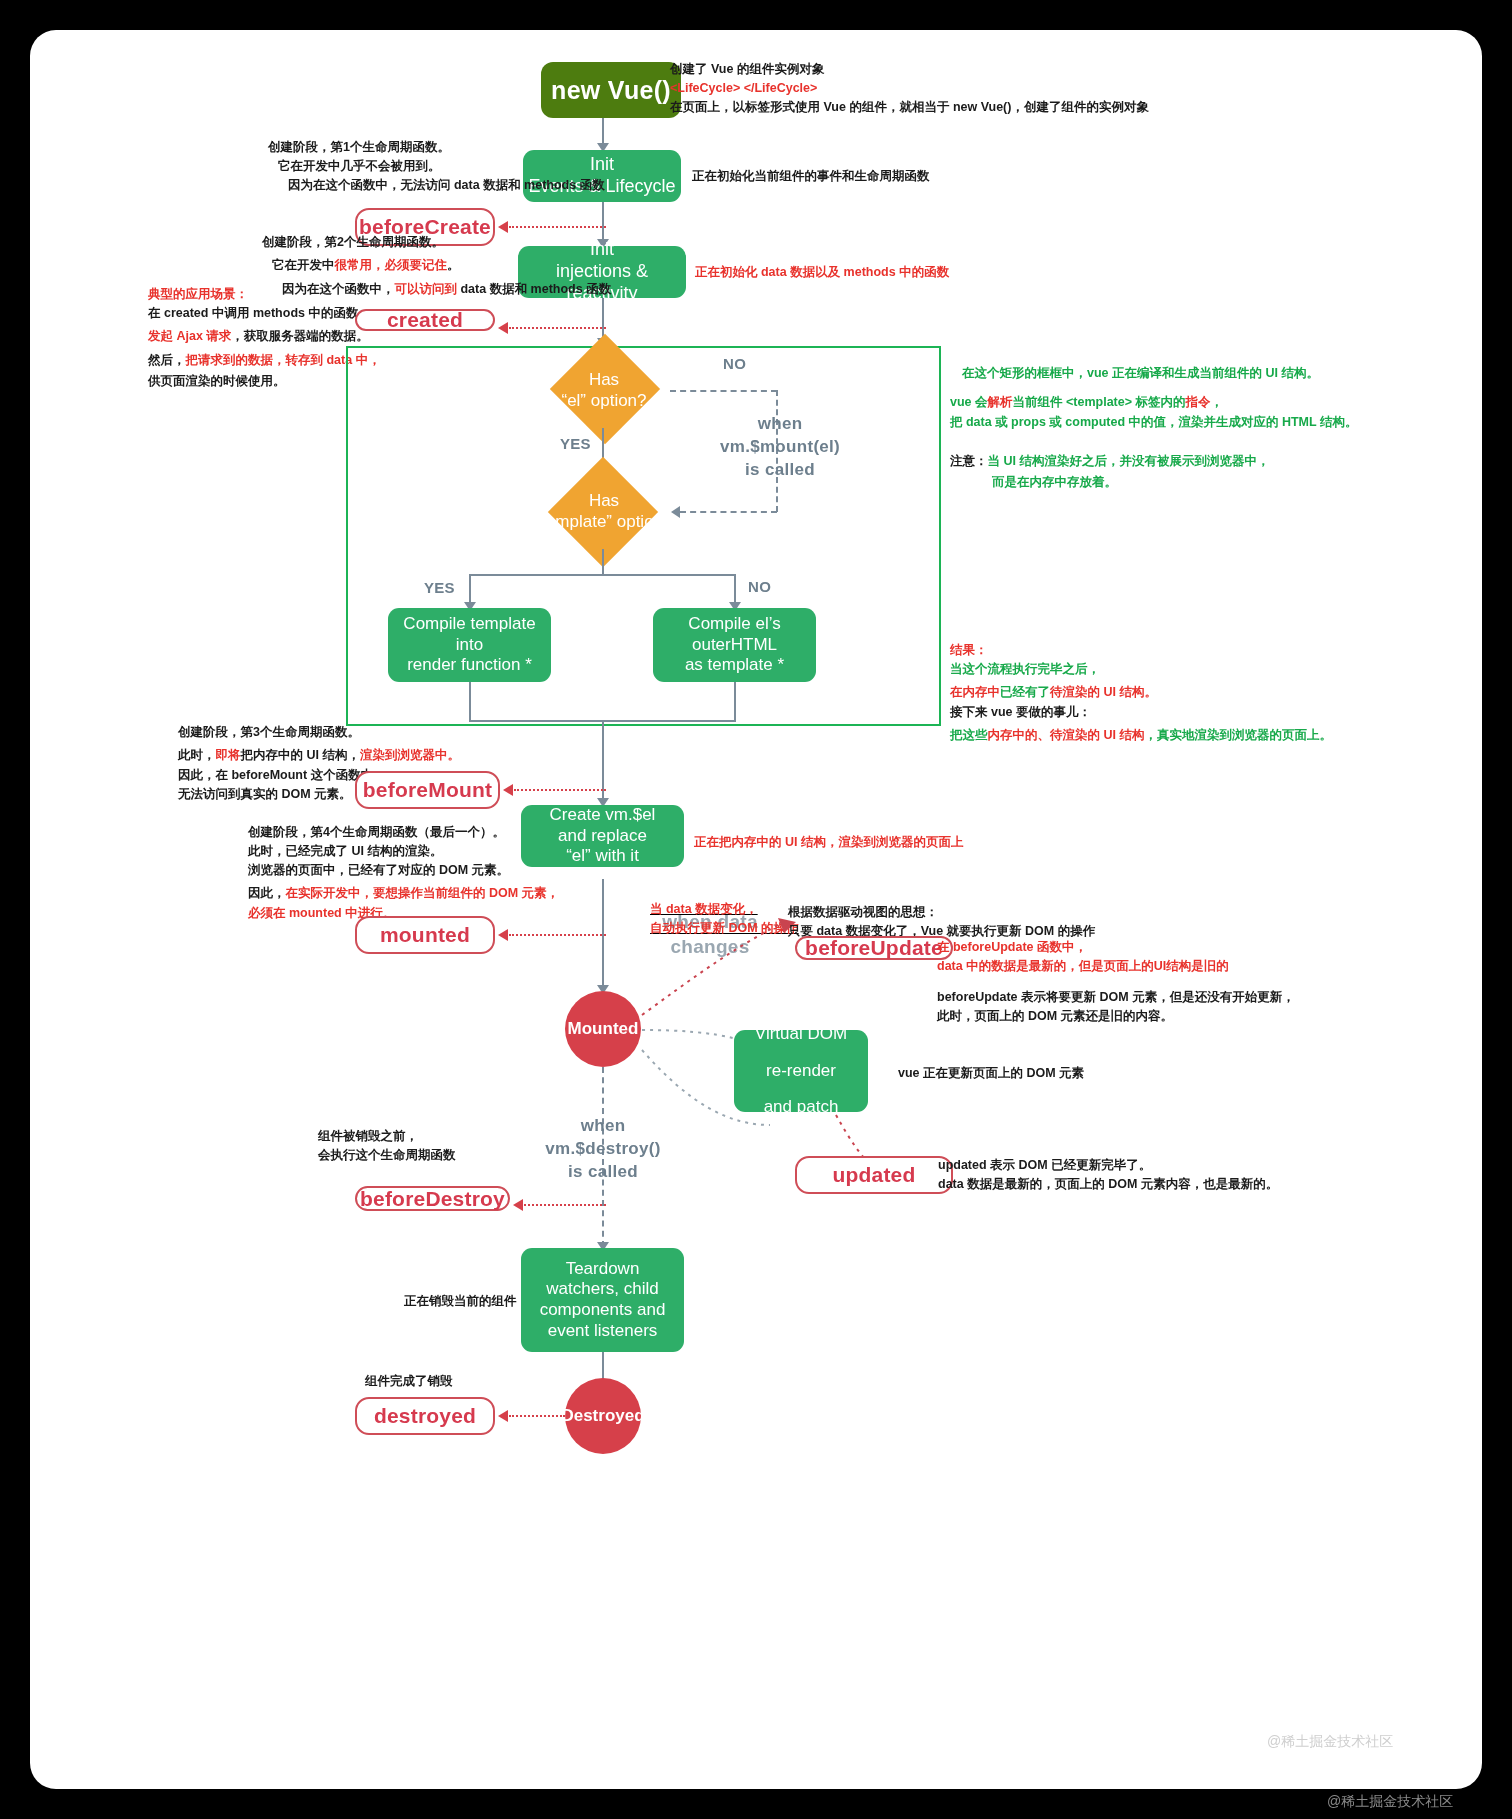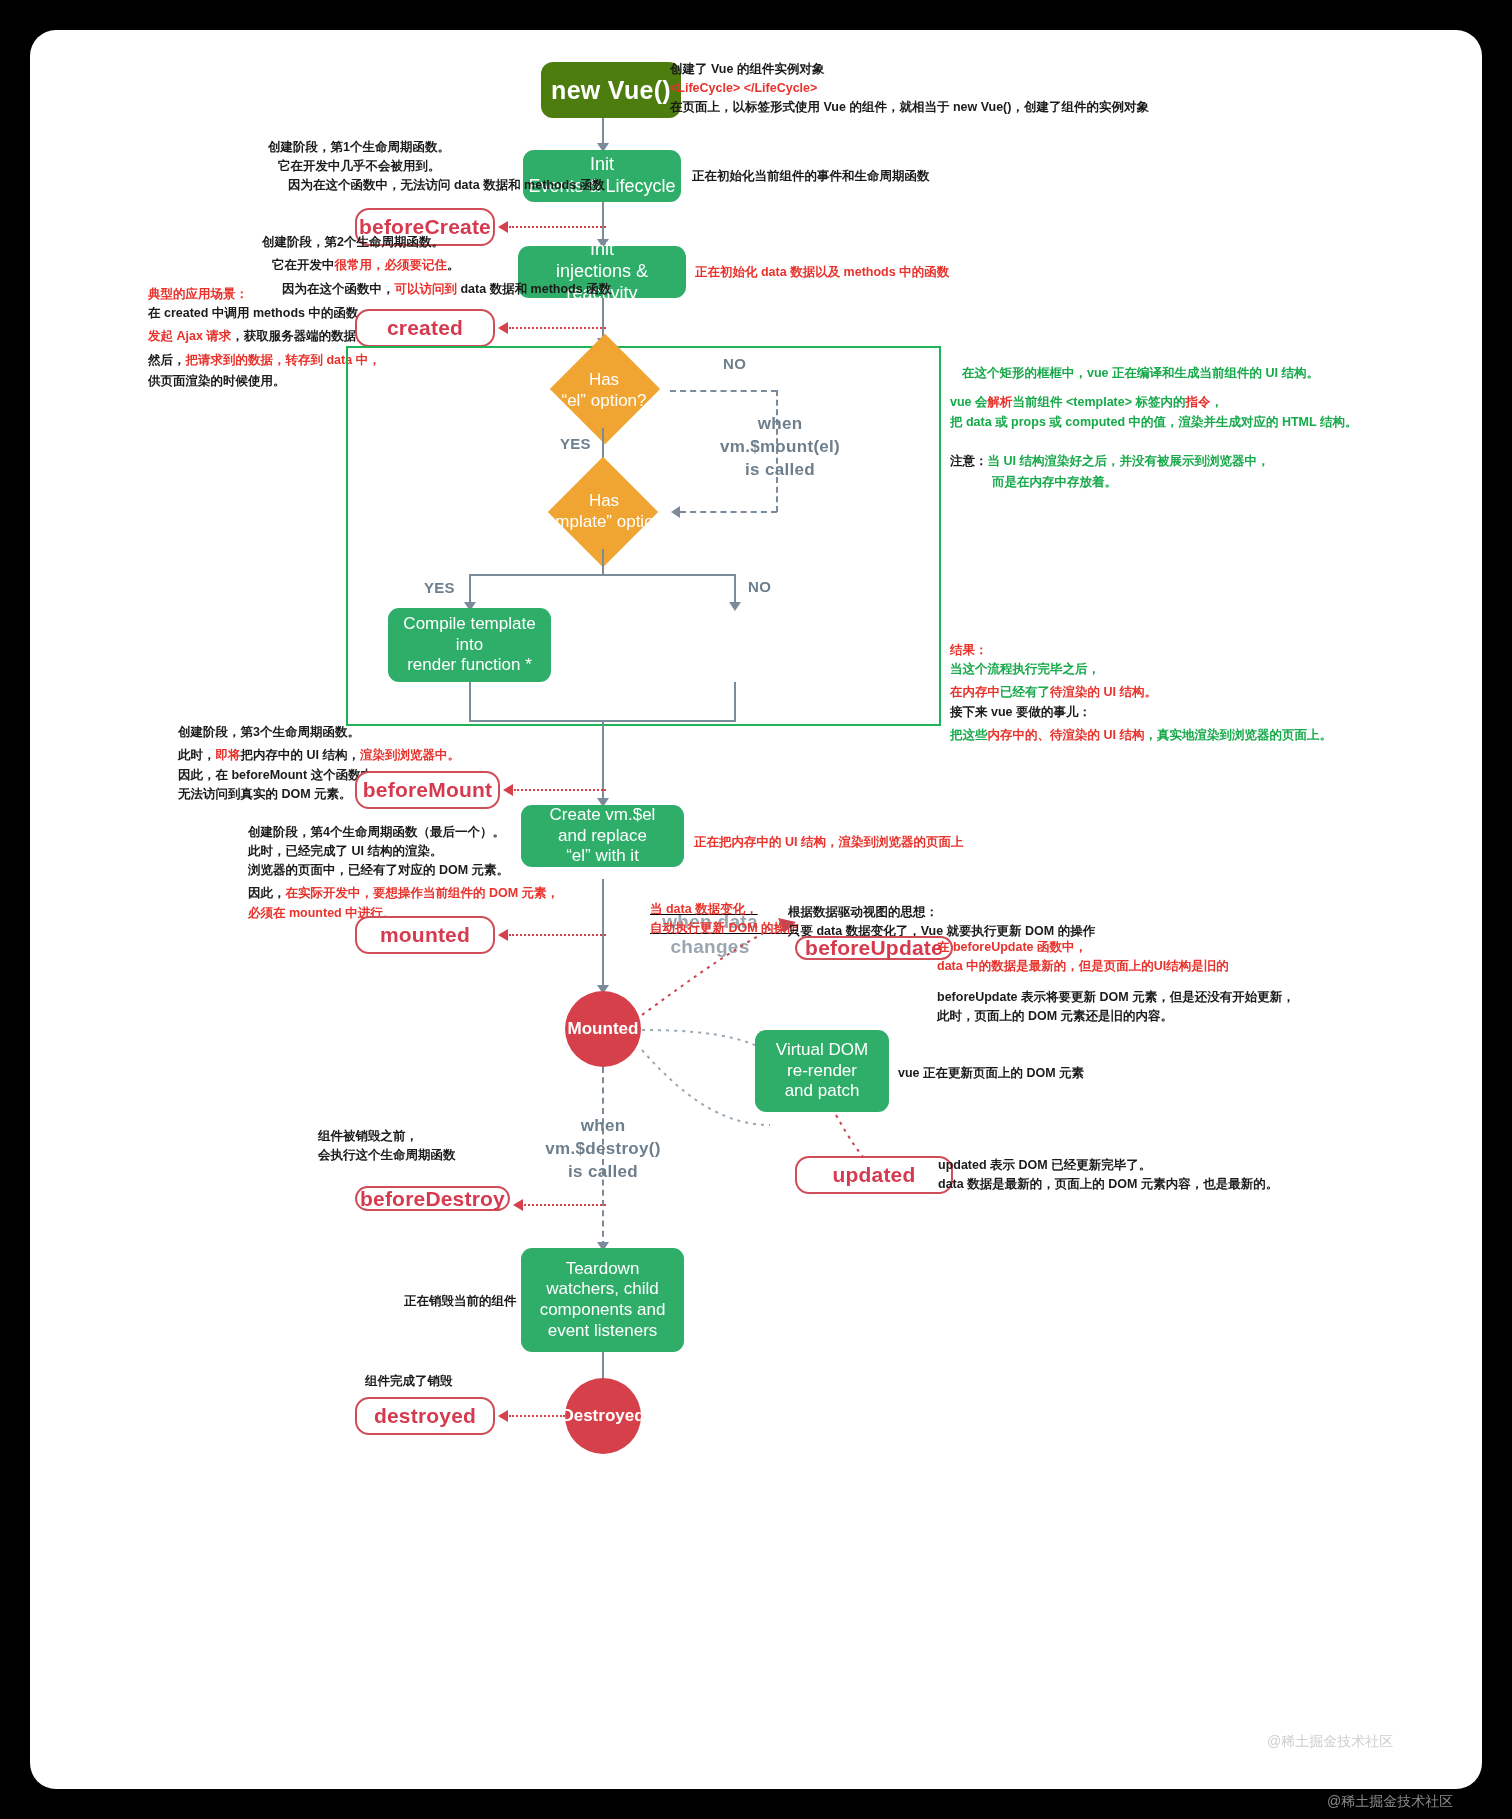--- a/index.html
+++ b/index.html
@@ -155,21 +155,21 @@
       <div class="t-black">在 created 中调用 methods 中的函数，</div>
       <div>
         <span class="t-red">发起 Ajax 请求</span><span class="t-black">，获取服务器端的数据。</span>
       </div>
       <div>
         <span class="t-black">然后，</span><span class="t-red">把请求到的数据，转存到 data 中，</span>
       </div>
       <div class="t-black">供页面渲染的时候使用。</div>
     </div>
 
-    <div class="hook" style="left:325px; top:279px; width:140px; height:38px;">
+    <div class="hook" style="left:325px; top:279px; width:140px; height:22px;">
       <span>created</span>
     </div>
     <div class="dotted-red-h" style="left:479px; top:297px; width:97px;"></div>
     <div class="arrow-left-red" style="left:468px; top:292px;"></div>
 
     <div class="vline" style="left:572px; top:268px; height:50px;"></div>
     <div class="arrow-down" style="left:567px; top:308px;"></div>
 
     <div class="greybox" style="left:316px; top:316px; width:595px; height:380px;"></div>
 
@@ -223,20 +223,25 @@
     <div class="edge-label" style="left:718px; top:548px;">
       <span>NO</span>
     </div>
 
     <div class="node node-green small" style="left:358px; top:578px; width:163px; height:74px; flex-direction:column;">
       <span>Compile template</span>
       <span>into</span>
       <span>render function *</span>
     </div>
 
+    <div class="node node-green small" style="left:623px; top:578px; width:163px; height:74px; flex-direction:column;">
+      <span>Compile el’s</span>
+      <span>outerHTML</span>
+      <span>as template *</span>
+    </div>
 
     <div class="vline" style="left:439px; top:652px; height:40px;"></div>
     <div class="vline" style="left:704px; top:652px; height:40px;"></div>
     <div class="hline" style="left:439px; top:690px; width:266px;"></div>
     <div class="vline" style="left:572px; top:690px; height:84px;"></div>
     <div class="arrow-down" style="left:567px; top:768px;"></div>
 
     <div class="ann" style="left:920px; top:334px;">
       <div class="t-green" style="padding-left:12px;">在这个矩形的框框中，vue 正在编译和生成当前组件的 UI 结构。</div>
       <div style="margin-top:6px;">
@@ -339,21 +344,21 @@
       <span>beforeUpdate</span>
     </div>
 
     <div class="ann" style="left:907px; top:908px;">
       <div class="t-red">在 beforeUpdate 函数中，</div>
       <div class="t-red">data 中的数据是最新的，但是页面上的UI结构是旧的</div>
       <div class="t-black" style="margin-top:12px;">beforeUpdate 表示将要更新 DOM 元素，但是还没有开始更新，</div>
       <div class="t-black">此时，页面上的 DOM 元素还是旧的内容。</div>
     </div>
 
-    <div class="node node-green small" style="left:725px; top:1000px; width:134px; height:82px; flex-direction:column;">
+    <div class="node node-green small" style="left:704px; top:1000px; width:134px; height:82px; flex-direction:column;gap:16px;">
       <span>Virtual DOM</span>
       <span>re-render</span>
       <span>and patch</span>
     </div>
     <div class="ann" style="left:868px; top:1034px;">
       <div class="t-black">vue 正在更新页面上的 DOM 元素</div>
     </div>
 
     <div class="hook" style="left:765px; top:1126px; width:158px; height:38px;">
       <span>updated</span>

